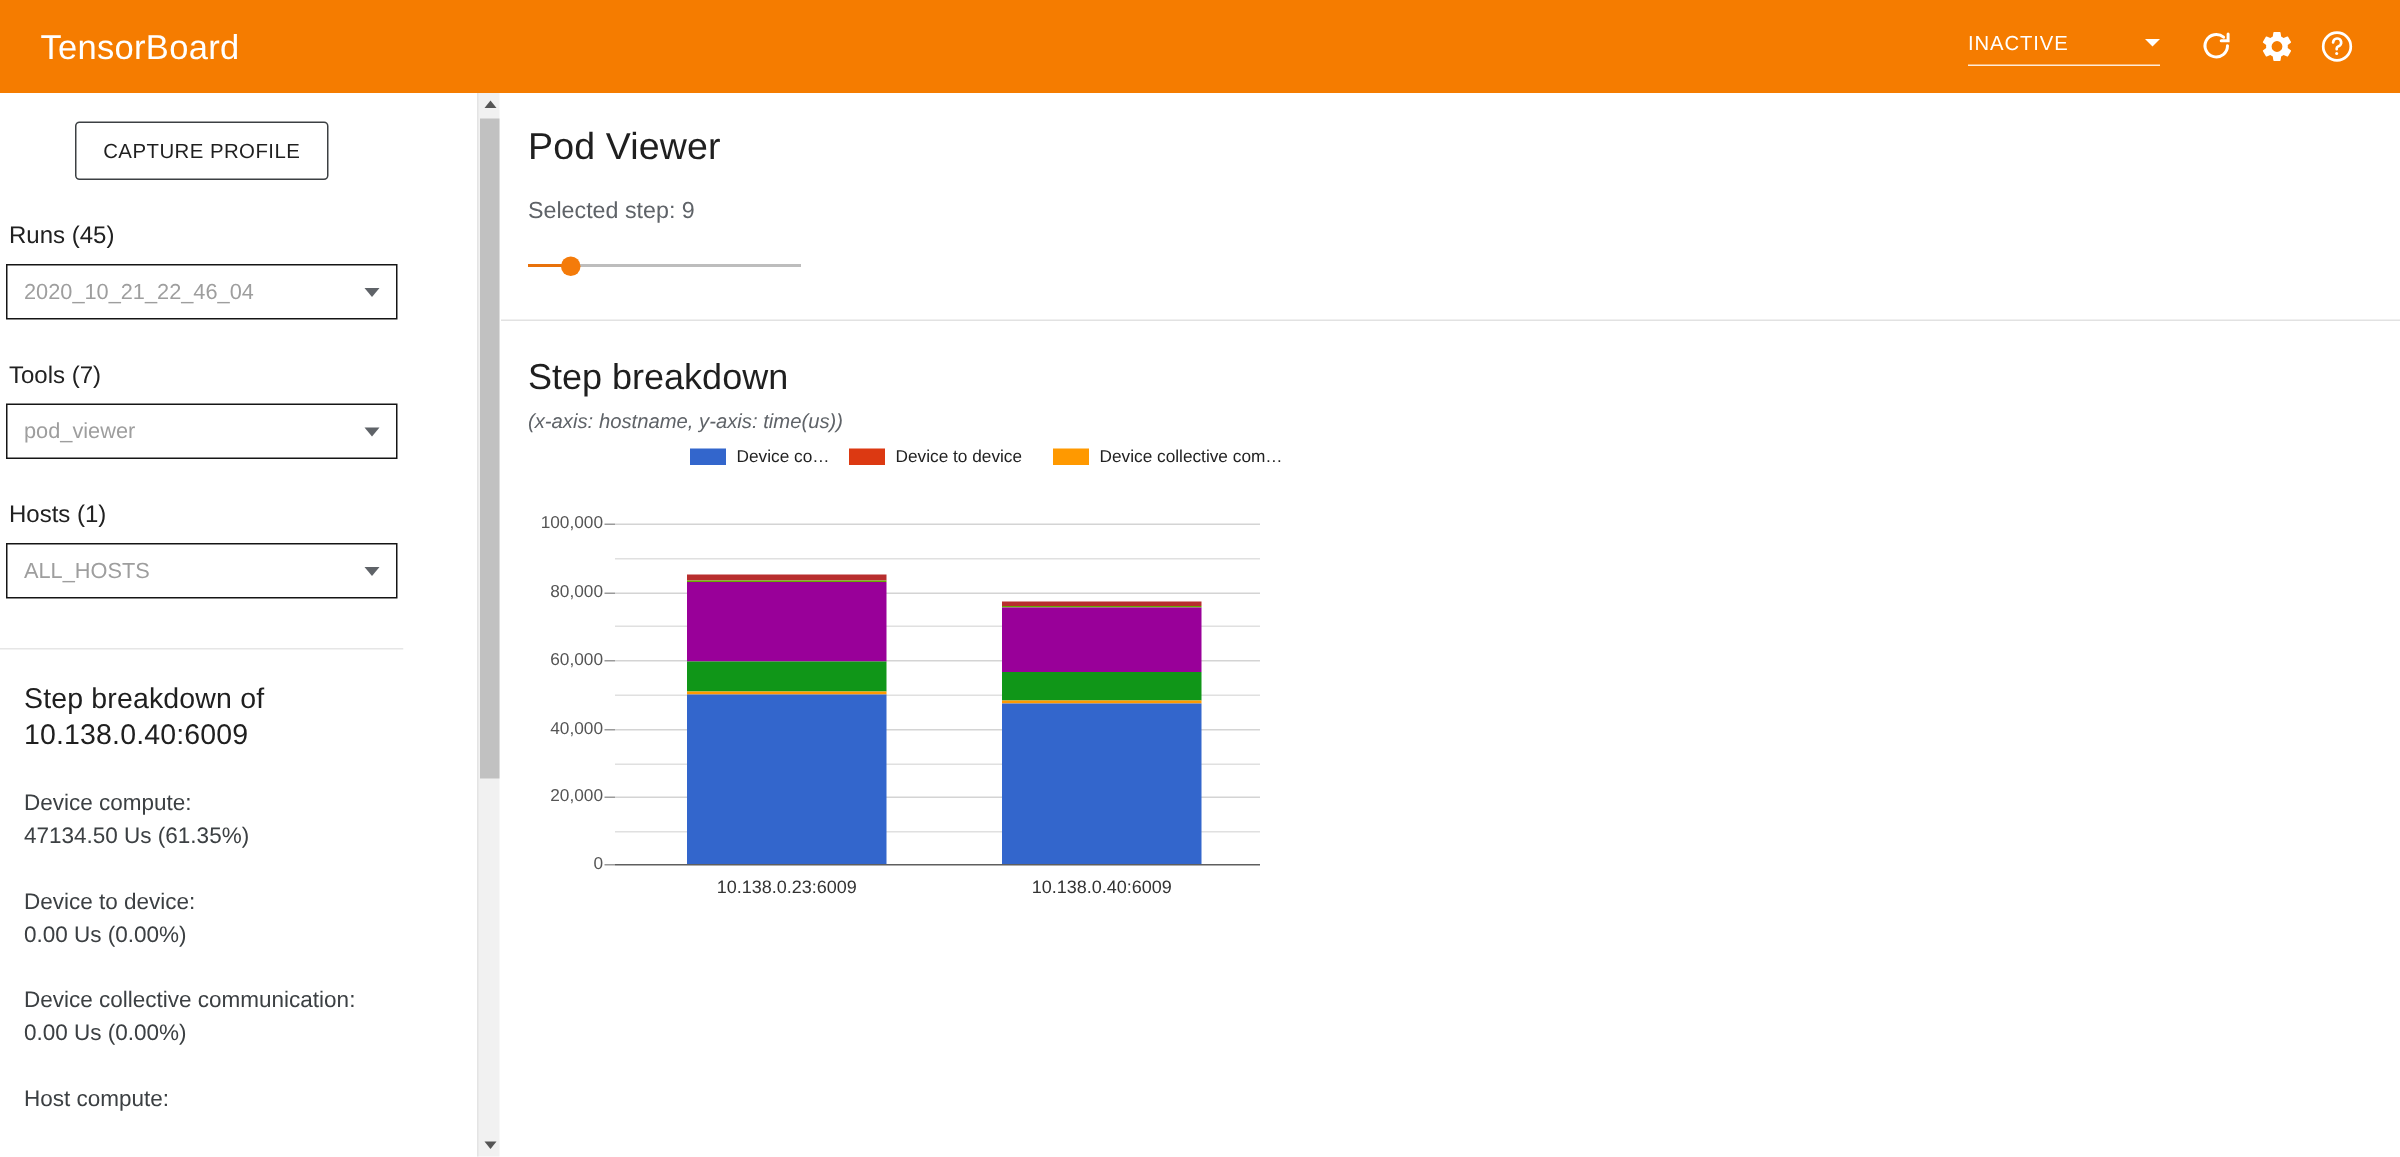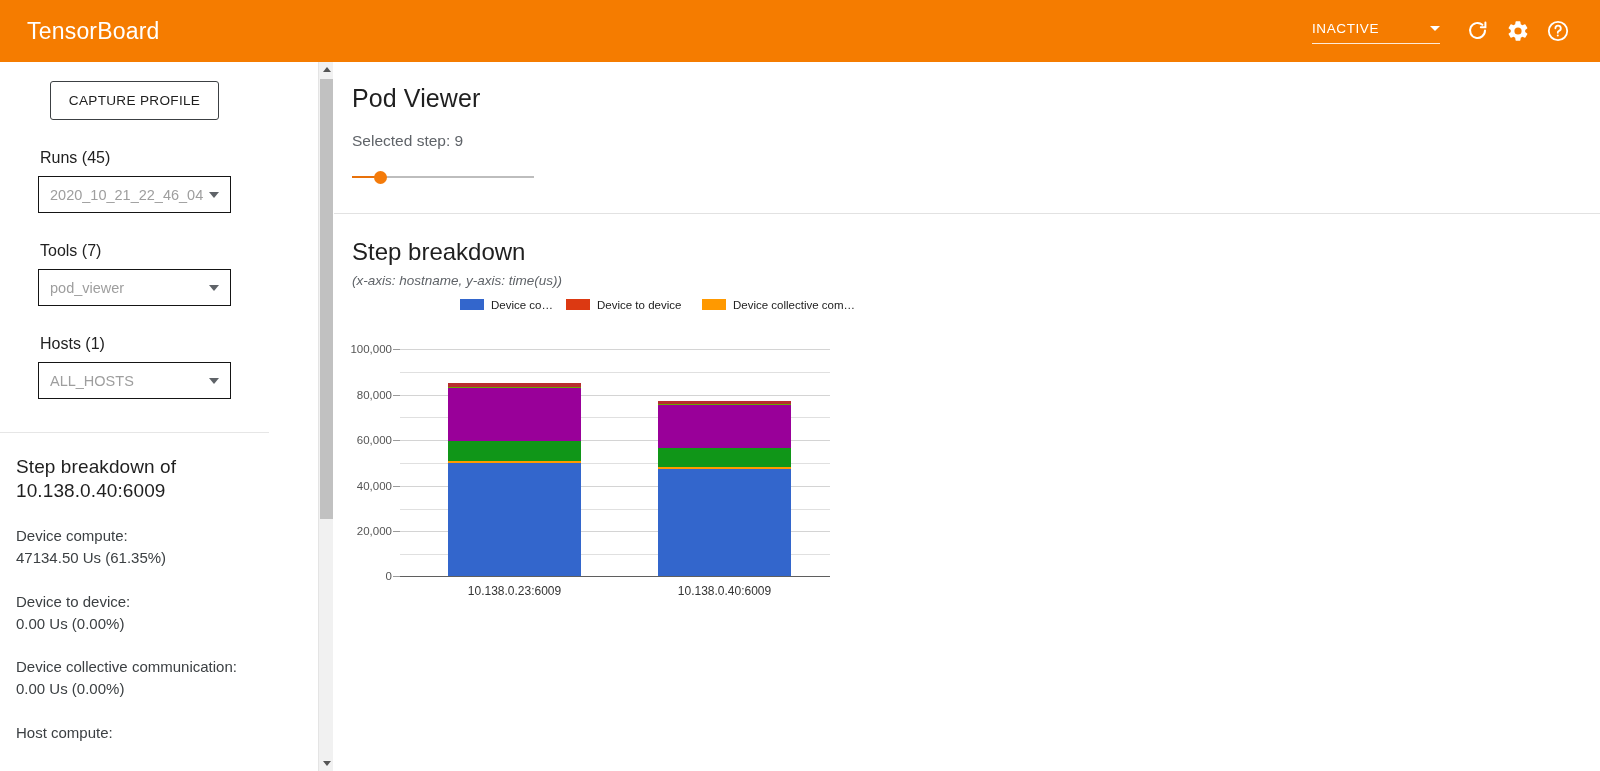--- a/index.html
+++ b/index.html
@@ -91,21 +91,21 @@
     border-radius: 3px;
     background: #ffffff;
     color: #1f1f1f;
     font-family: inherit;
     font-size: 13.6px;
     letter-spacing: .3px;
     padding: 11px 18px;
     cursor: pointer;
     white-space: nowrap;
   }
-  .field-group { padding: 0 38px; }
+  .field-group { padding: 0 4px; }
   .field-label {
     font-size: 16px;
     color: #212121;
     margin: 29px 0 9px 2px;
     font-weight: 400;
   }
   .select-box {
     position: relative;
     height: 37px;
     border: 1px solid #151515;
@@ -257,21 +257,21 @@
     margin-right: 7px;
     flex: none;
   }
   .legend-text {
     font-size: 11.5px; color: #222222;
     white-space: nowrap; overflow: hidden; text-overflow: ellipsis;
   }
 
   .plot {
     position: absolute;
-    left: 48px; top: 52px;
+    left: 58px; top: 52px;
     width: 430px; height: 228px;
   }
   .gridline {
     position: absolute; left: 0; width: 430px;
     height: 1px; background: #e0e0e0;
   }
   .gridline.major { background: #d4d4d4; }
   .tick-label {
     position: absolute;
     right: 100%;

